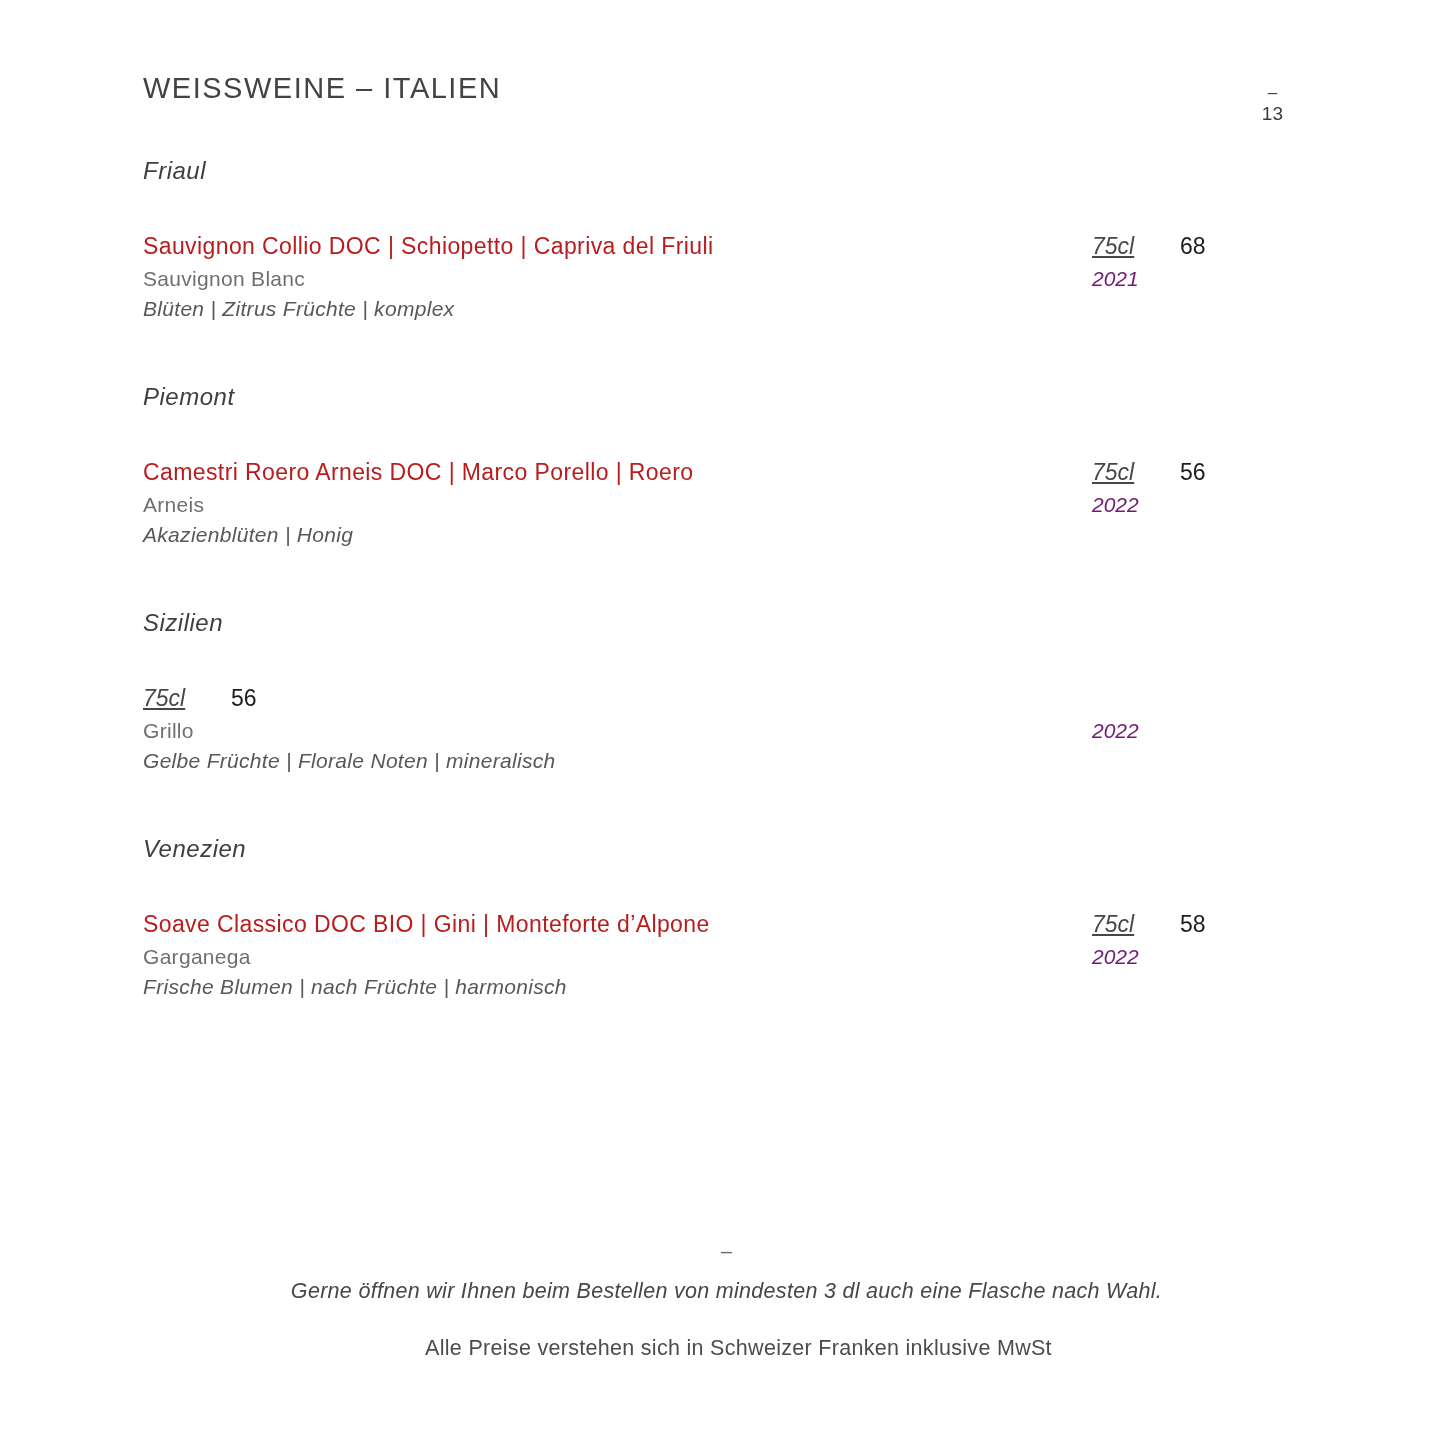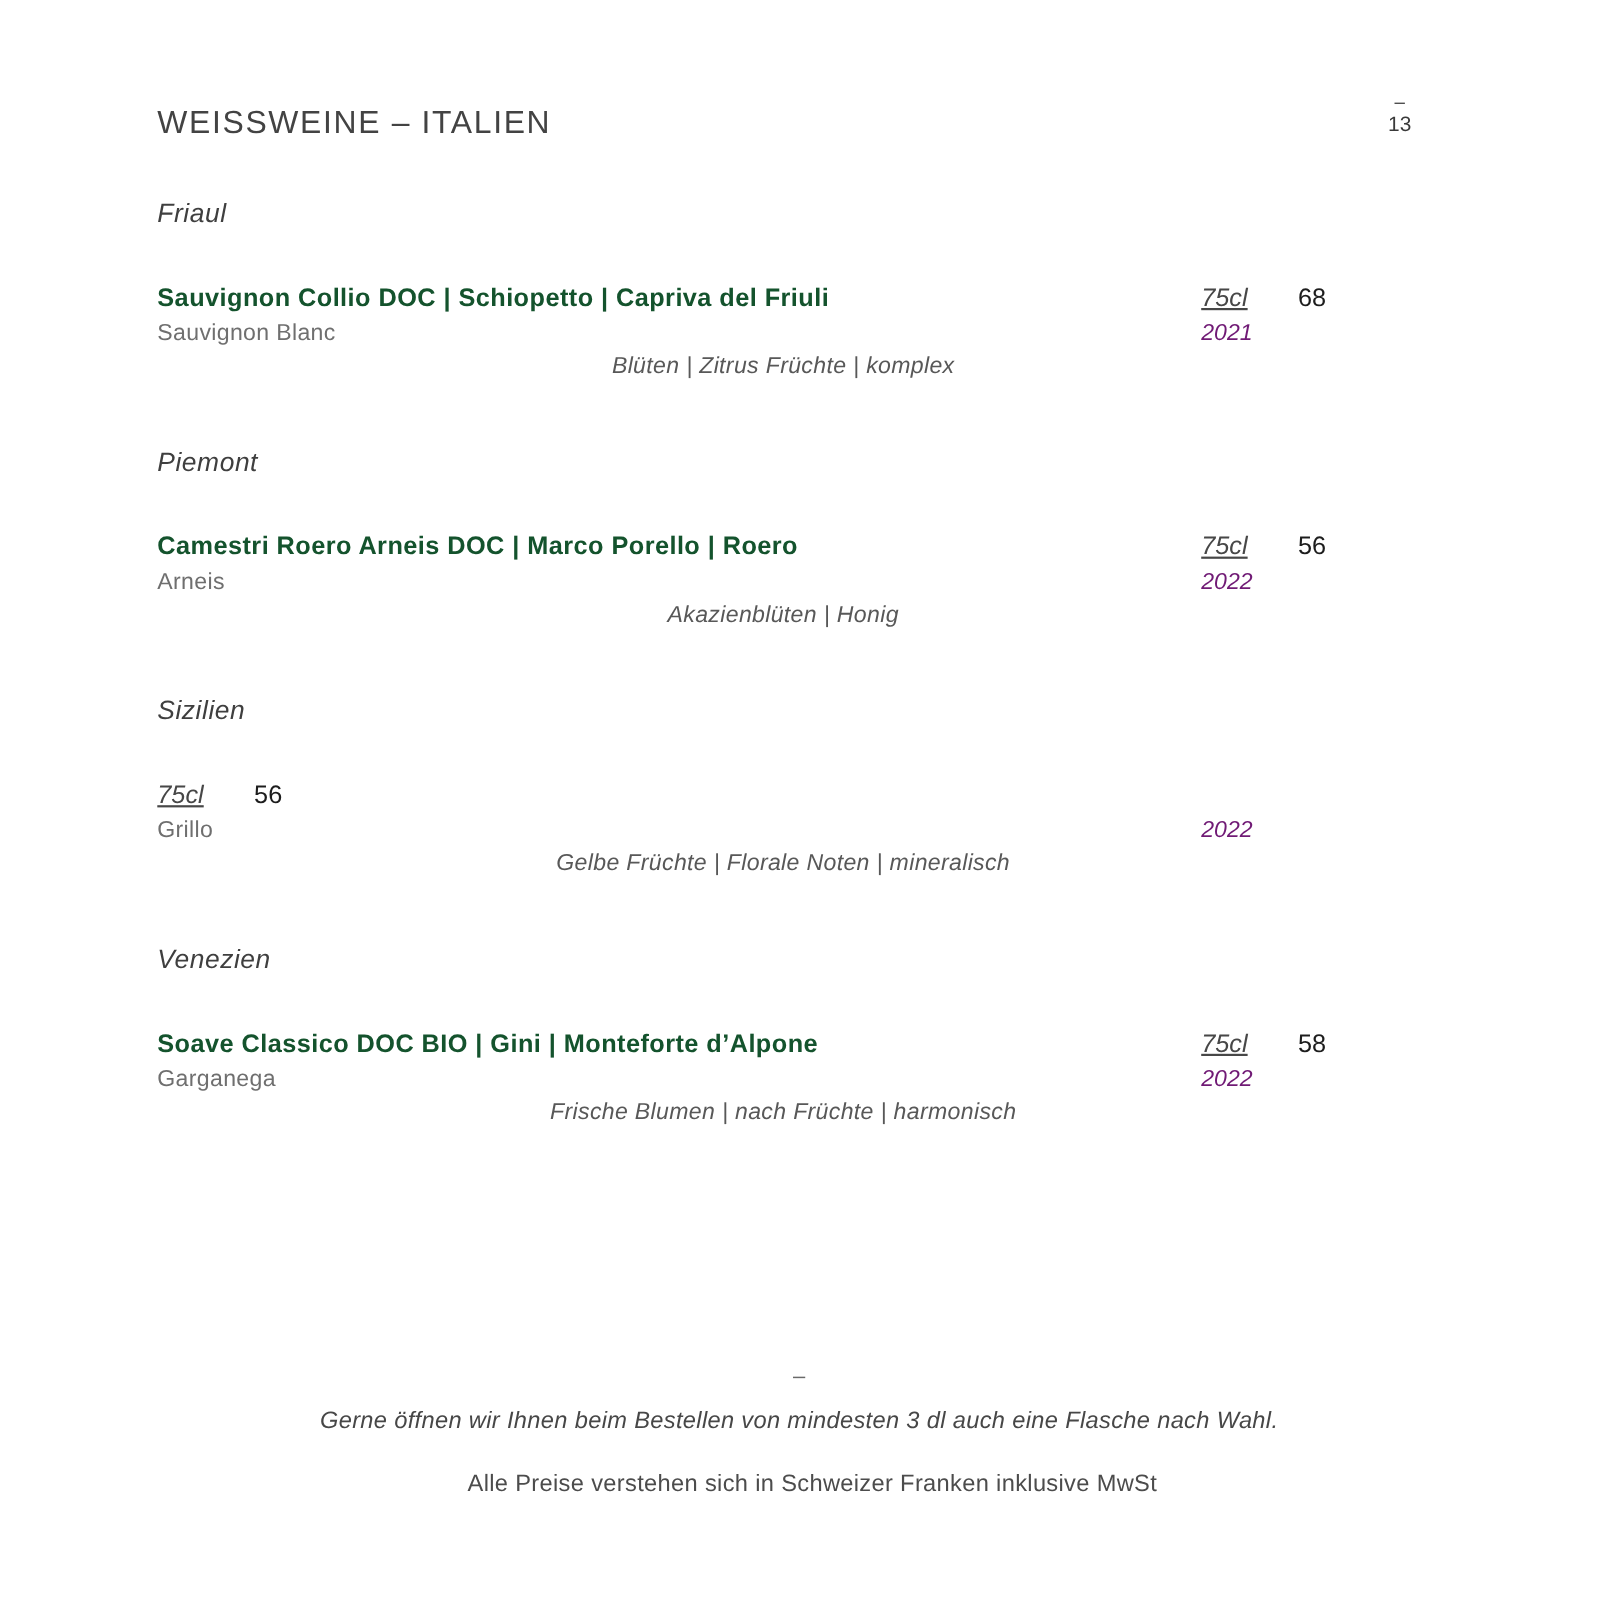--- a/index.html
+++ b/index.html
@@ -36,21 +36,21 @@
     color: #3a3a3a;
   }
   
   .content {
     position: absolute;
     left: 143px;
     right: 172px;
     top: 0;
   }
   .page-title {
-    padding-top: 96px;
+    padding-top: 72px;
     font-size: 29px;
     line-height: 33px;
     font-weight: 400;
     letter-spacing: 1.5px;
     color: #434343;
   }
   .section { margin-top: 0; }
   .region-label {
     margin-top: 52px;
     font-size: 24px;
@@ -59,23 +59,22 @@
     color: #3f3f3f;
     letter-spacing: 0.5px;
   }
   .section + .section .region-label { margin-top: 60px; }
   .wine-entry { margin-top: 46px; }
   .row { display: flex; align-items: baseline; }
   .wine-name {
     flex: 1;
     font-size: 23px;
     line-height: 30px;
-    color: #14532d;
+    color: #b91c1c;
     letter-spacing: 0.4px;
-    font-weight: bold;
   }
   .wine-size {
     width: 88px;
     font-size: 23px;
     line-height: 30px;
     font-style: italic;
     color: #474747;
     text-decoration: underline;
   }
   .wine-price {
@@ -99,21 +98,20 @@
     font-style: italic;
     color: #701a75;
   }
   .wine-notes {
     margin-top: 2px;
     font-size: 21px;
     line-height: 28px;
     font-style: italic;
     color: #585858;
     letter-spacing: 0.3px;
-    text-align: center;
   }
   
   .footer {
     position: absolute;
     left: 0; right: 0;
     top: 1240px;
     text-align: center;
   }
   .footer-divider {
     font-size: 20px;

